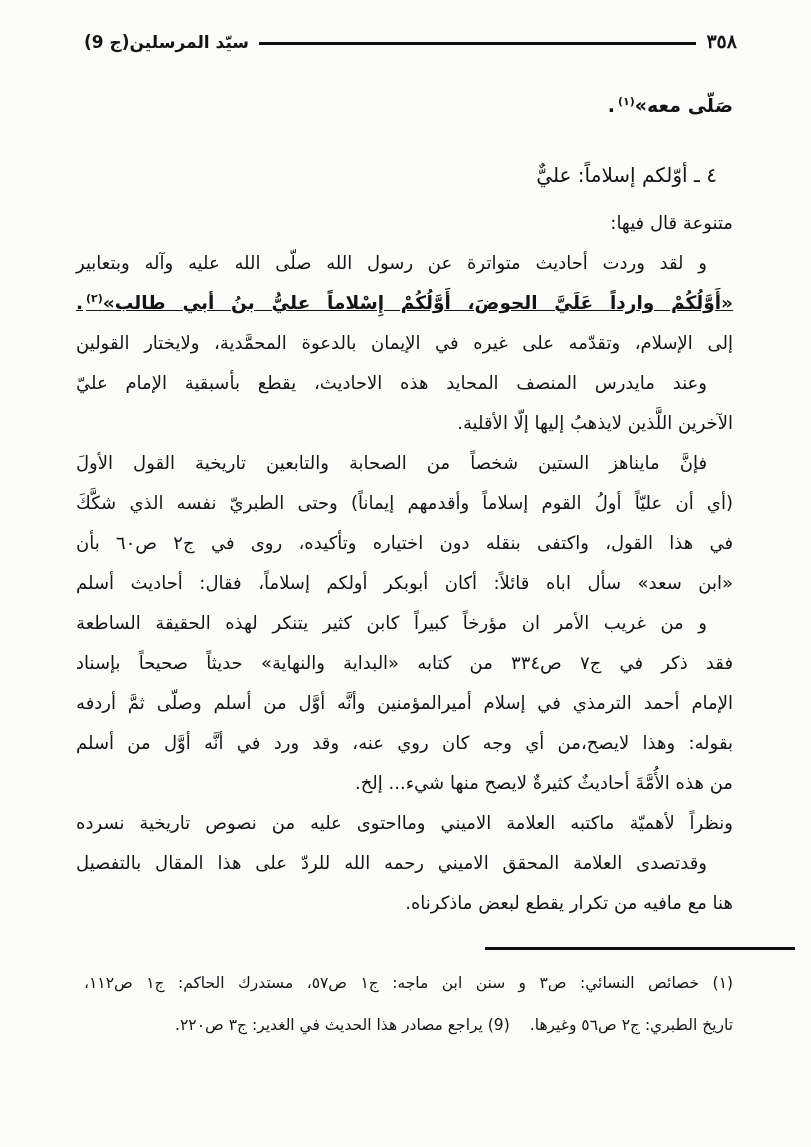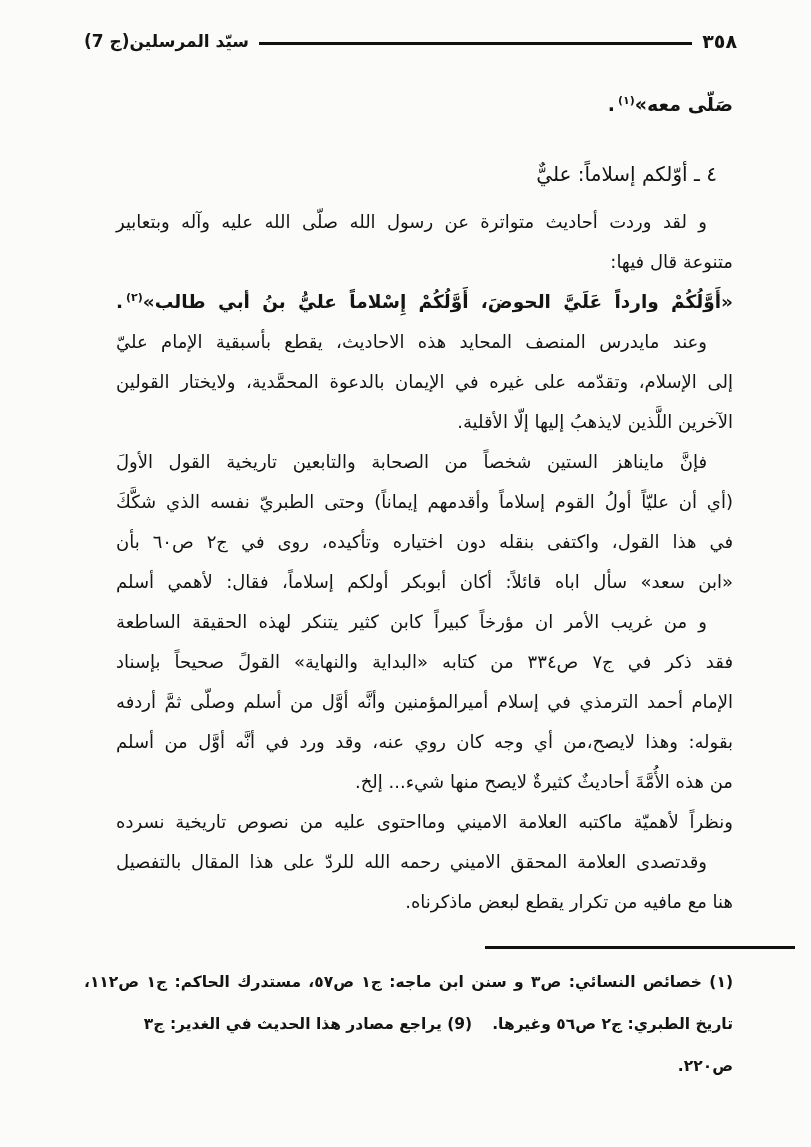--- a/index.html
+++ b/index.html
@@ -12,88 +12,88 @@
     direction:rtl;
     overflow:hidden;
   }
   .page { width:811px; height:1147px; position:relative; }
 
   
   .page-header {
     display:flex; align-items:center; gap:10px;
     margin:30px 74px 0 84px;
   }
-  .page-number { font-size:19px; font-weight:bold; letter-spacing:2px; white-space:nowrap; }
+  .page-number { font-size:19px; font-weight:bold; letter-spacing:2px; white-space:nowrap;font-family:Liberation Serif, serif; }
   .header-rule { flex:1; height:3px; background:#101010; margin-top:4px; }
   .book-title { font-size:17px; font-weight:bold; white-space:nowrap; }
 
   
-  .body-text { margin:0 78px 0 116px; font-size:18px; line-height:40px; }
+  .body-text { margin:0 78px 0 76px; font-size:18px; line-height:40px; }
   .line { text-align:right; }
   .j { text-align:justify; text-align-last:justify; }
   .indent { padding-right:26px; }
 
   .opening-line { margin-top:32px; font-weight:bold; font-size:19px; }
   sup.ref { font-size:11px; vertical-align:super; line-height:0; font-weight:bold; }
   .tail { margin-right:3px; }
 
   .section-heading {
     margin-top:32px; padding-right:16px;
     font-size:20px; font-weight:normal; line-height:36px;
   }
   .paragraphs { margin-top:10px; }
-  .quote-line { font-weight:bold; font-size:18.5px; }
+  .quote-line { font-weight:bold; font-size:18.5px;text-decoration:underline; }
 
   
   .fn-rule { width:310px; height:2.5px; background:#101010; margin:24px 16px 0 auto; }
-  .footnotes { margin:12px 78px 0 84px; font-size:15.5px; line-height:42px;font-weight:bold; }
+  .footnotes { margin:12px 78px 0 84px; font-size:15.5px; line-height:42px; }
   .fn-gap { display:inline-block; width:20px; }
 </style>
 </head>
 <body>
 
 <div class="page">
 
   <header class="page-header">
     <div class="page-number">٣٥٨</div>
     <div class="header-rule"></div>
-    <div class="book-title">سيّد المرسلين(ج 7)</div>
+    <div class="book-title">سيّد المرسلين(ج 9)</div>
   </header>
 
   <main class="body-text">
 
     <div class="line opening-line"><span>صَلّى معه»</span><sup class="ref">(١)</sup><span class="tail">.</span></div>
 
     <h2 class="section-heading">٤ ـ أوّلكم إسلاماً: عليٌّ</h2>
 
     <div class="paragraphs">
 
       <div>
+        <div class="line">متنوعة قال فيها:</div>
         <div class="line j indent">و لقد وردت أحاديث متواترة عن رسول الله صلّى الله عليه وآله وبتعابير</div>
-        <div class="line">متنوعة قال فيها:</div>
       </div>
 
       <div class="line j quote-line"><span>«أَوَّلُكُمْ وارداً عَلَيَّ الحوضَ، أَوَّلُكُمْ إِسْلاماً عليُّ بنُ أبي طالب»</span><sup class="ref">(٢)</sup><span class="tail">.</span></div>
 
       <div>
+        <div class="line j">إلى الإسلام، وتقدّمه على غيره في الإيمان بالدعوة المحمَّدية، ولايختار القولين</div>
         <div class="line j indent">وعند مايدرس المنصف المحايد هذه الاحاديث، يقطع بأسبقية الإمام عليّ</div>
-        <div class="line j">إلى الإسلام، وتقدّمه على غيره في الإيمان بالدعوة المحمَّدية، ولايختار القولين</div>
         <div class="line">الآخرين اللَّذين لايذهبُ إليها إلّا الأقلية.</div>
       </div>
 
       <div>
         <div class="line j indent">فإنَّ مايناهز الستين شخصاً من الصحابة والتابعين تاريخية القول الأولَ</div>
         <div class="line j">(أي أن عليّاً أولُ القوم إسلاماً وأقدمهم إيماناً) وحتى الطبريّ نفسه الذي شكَّكَ</div>
         <div class="line j">في هذا القول، واكتفى بنقله دون اختياره وتأكيده، روى في ج٢ ص٦٠ بأن</div>
-        <div class="line j">«ابن سعد» سأل اباه قائلاً: أكان أبوبكر أولكم إسلاماً، فقال: لأهمي أسلم</div>
+        <div class="line j">«ابن سعد» سأل اباه قائلاً: أكان أبوبكر أولكم إسلاماً، فقال: أحاديث أسلم</div>
       </div>
 
       <div>
         <div class="line j indent">و من غريب الأمر ان مؤرخاً كبيراً كابن كثير يتنكر لهذه الحقيقة الساطعة</div>
-        <div class="line j">فقد ذكر في ج٧ ص٣٣٤ من كتابه «البداية والنهاية» القولً صحيحاً بإسناد</div>
+        <div class="line j">فقد ذكر في ج٧ ص٣٣٤ من كتابه «البداية والنهاية» حديثاً صحيحاً بإسناد</div>
         <div class="line j">الإمام أحمد الترمذي في إسلام أميرالمؤمنين وأنَّه أوَّل من أسلم وصلّى ثمَّ أردفه</div>
         <div class="line j">بقوله: وهذا لايصح،من أي وجه كان روي عنه، وقد ورد في أنَّه أوَّل من أسلم</div>
         <div class="line">من هذه الأُمَّةَ أحاديثٌ كثيرةٌ لايصح منها شيء... إلخ.</div>
       </div>
 
       <div>
         <div class="line j">ونظراً لأهميّة ماكتبه العلامة الاميني ومااحتوى عليه من نصوص تاريخية نسرده</div>
         <div class="line j indent">وقدتصدى العلامة المحقق الاميني رحمه الله للردّ على هذا المقال بالتفصيل</div>
         <div class="line">هنا مع مافيه من تكرار يقطع لبعض ماذكرناه.</div>
       </div>

